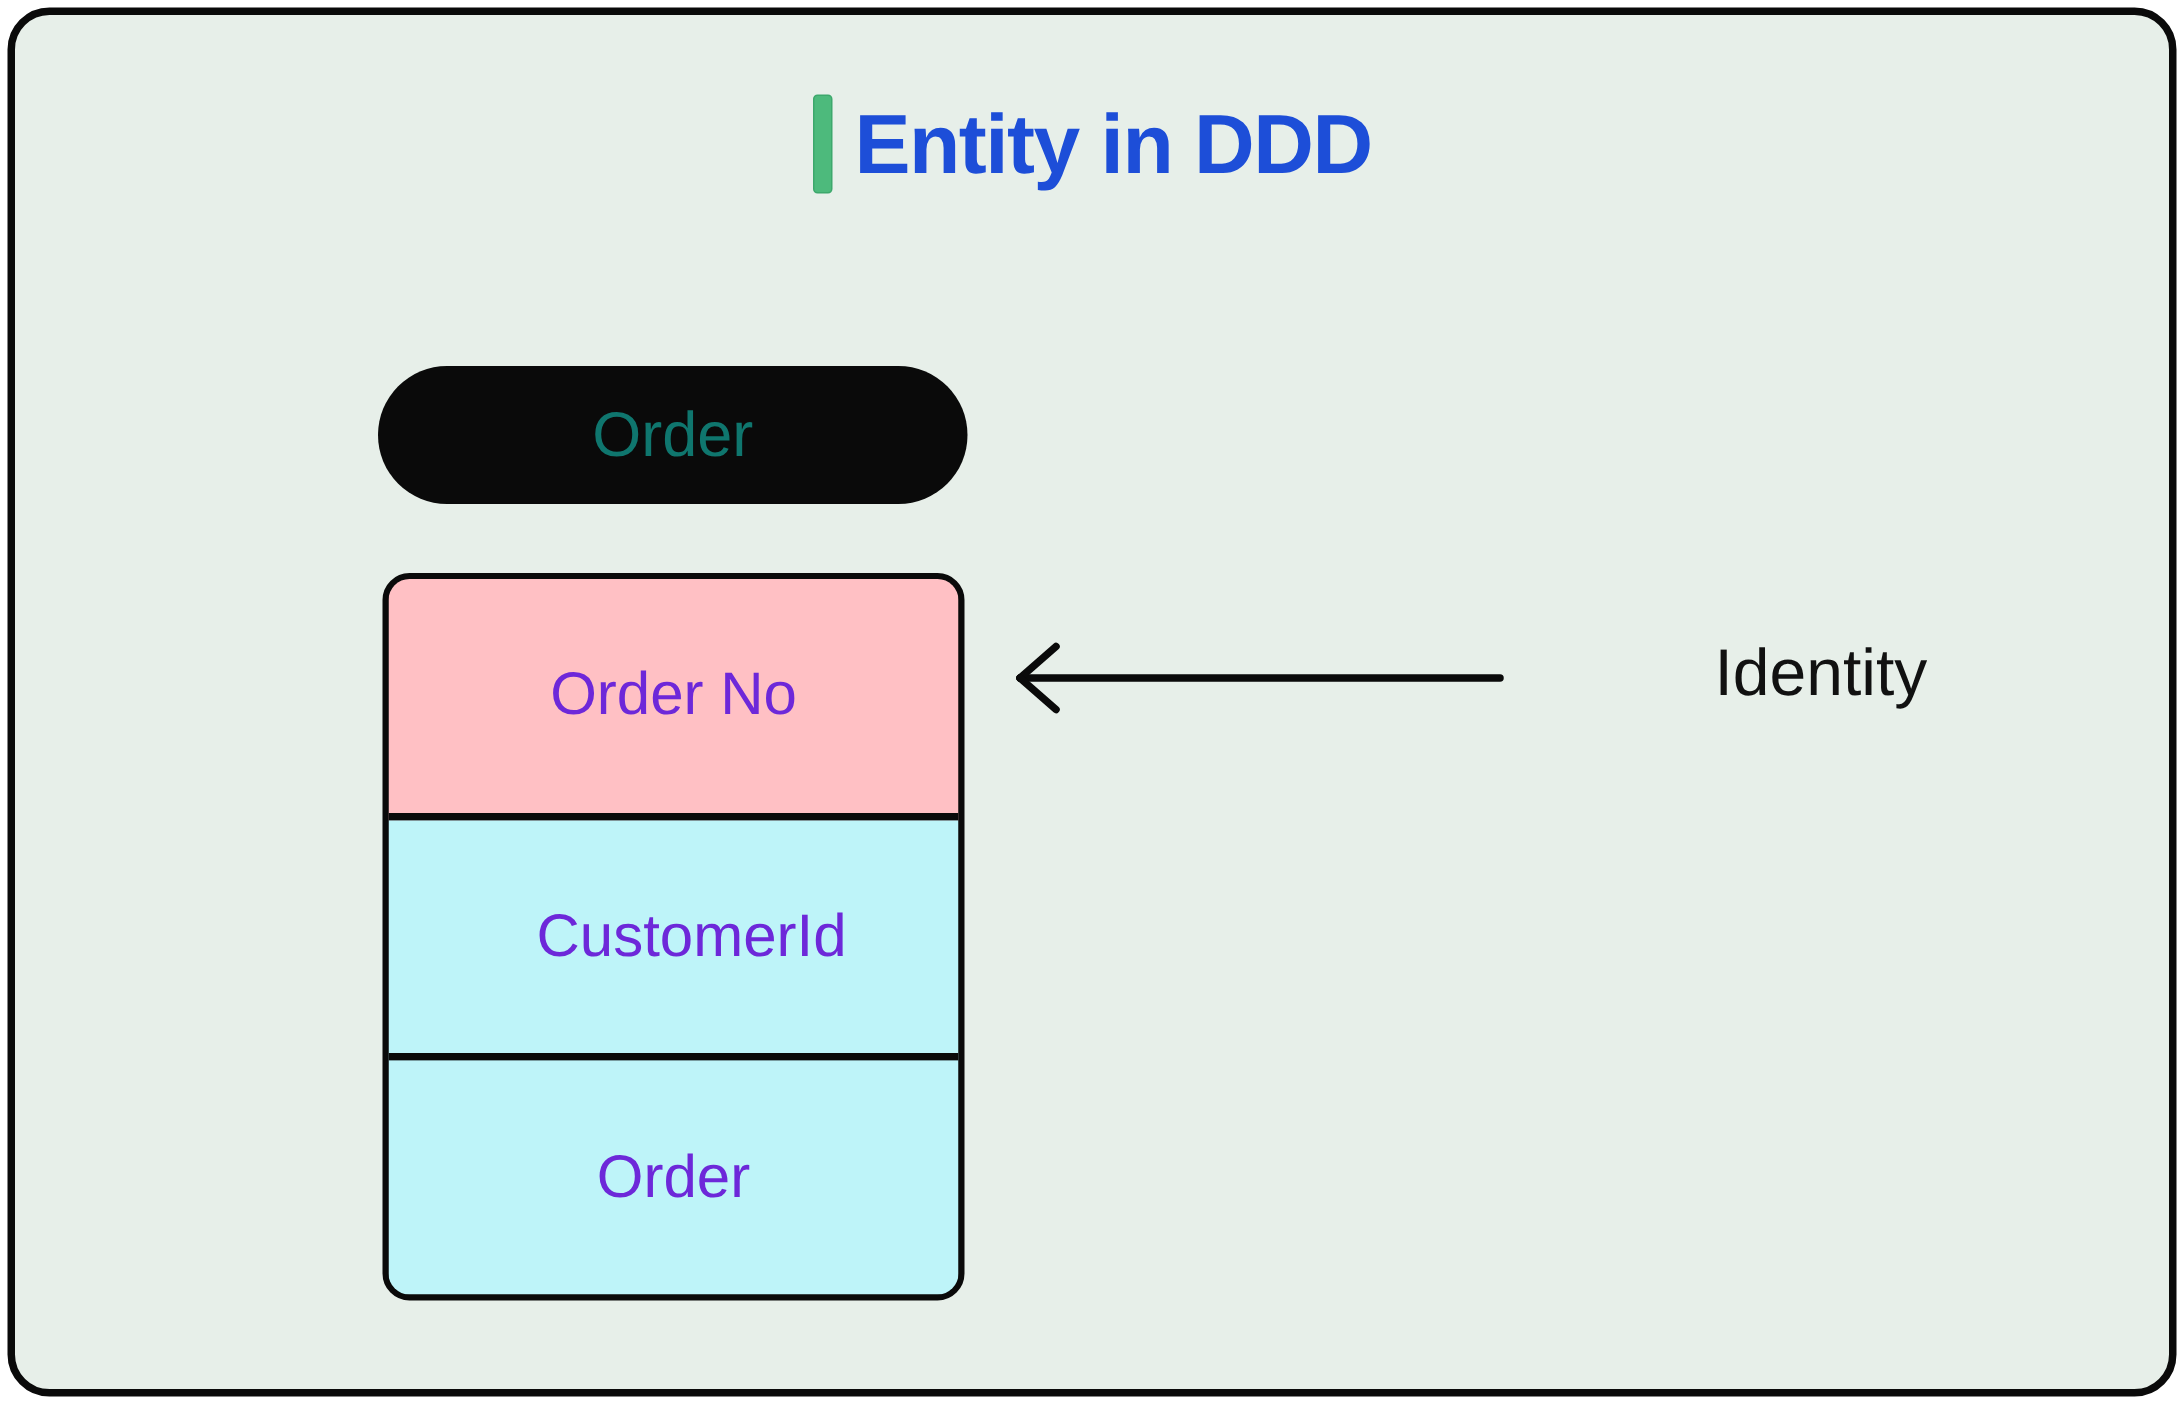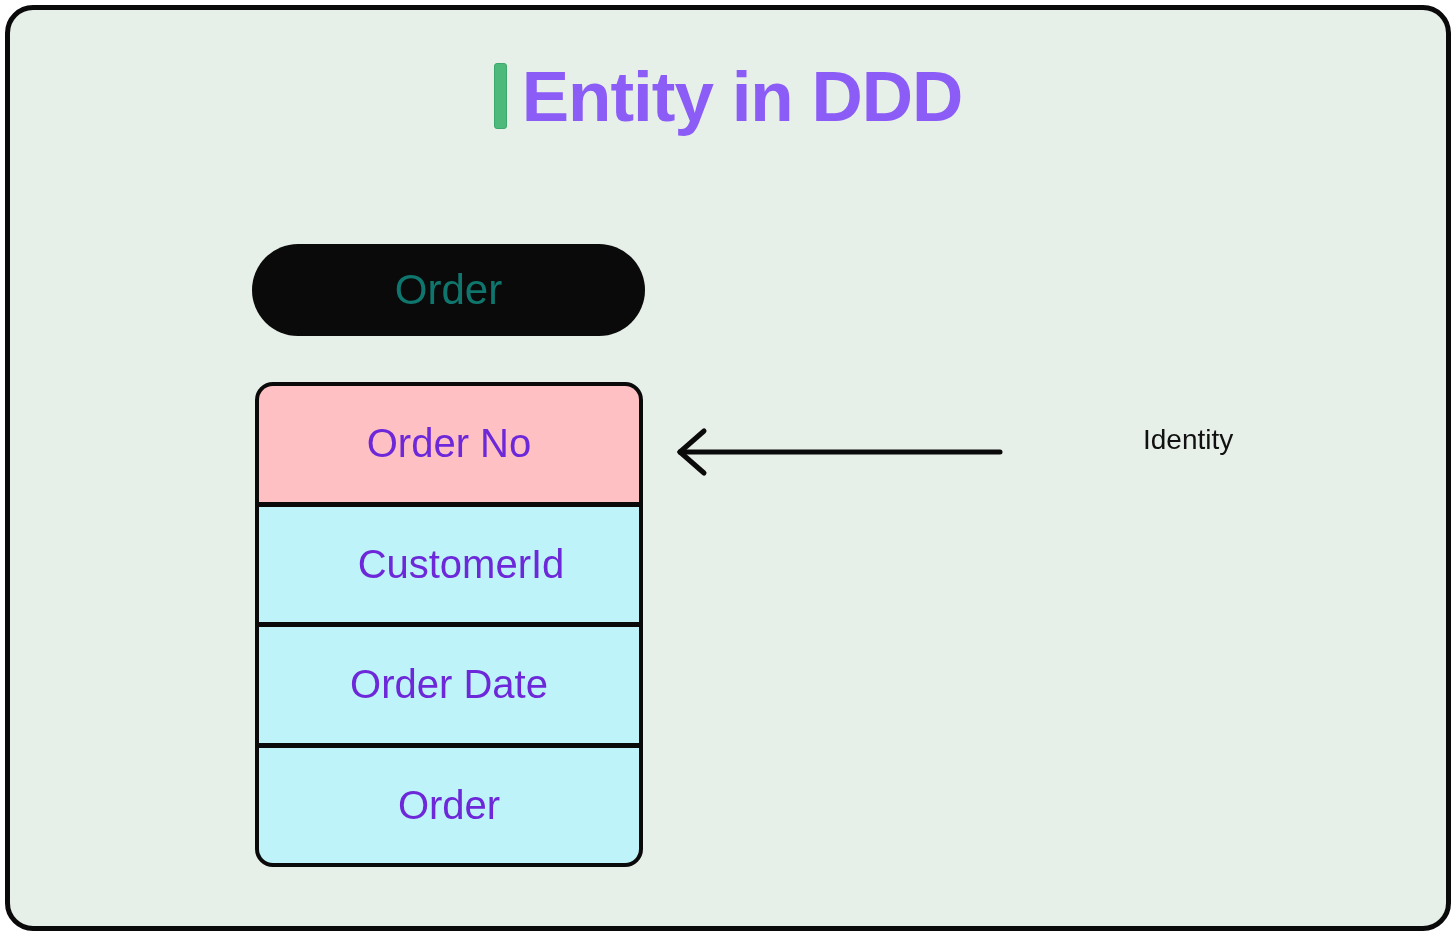--- a/index.html
+++ b/index.html
@@ -28,24 +28,24 @@
     justify-content: center;
   }
   .accent-bar {
     width: 13px;
     height: 66px;
     border-radius: 3px;
     margin-right: 15px;
     border: 1px solid #3da86c;
   }
   .title-text {
-    font-size: 71px;
+    font-size: 56px;
     font-weight: 600;
     letter-spacing: -1px;
-    color: #8b5cf6;
+    color: #1d4ed8;
     line-height: 1;
     white-space: nowrap;
   }
   .pill {
     position: absolute;
     left: 242px; top: 234px;
     width: 393px; height: 92px;
     background: #0a0a0a;
     border-radius: 46px;
     color: #0f766e;
@@ -78,21 +78,21 @@
   }
   .field-row:last-child { border-bottom: none; }
   .arrow-svg {
     position: absolute;
     left: 658px; top: 412px;
     width: 345px; height: 60px;
   }
   .identity-label {
     position: absolute;
     left: 1133px; top: 413px;
-    font-size: 28px;
+    font-size: 44px;
     font-weight: 500;
     color: #111111;
     line-height: 1.2;
     white-space: nowrap;
   }
 </style>
 </head>
 <body>
 
 <div class="frame">
@@ -100,21 +100,20 @@
   <div class="title-row">
     <span class="accent-bar" style="background-color: rgb(77, 186, 124);"></span>
     <h1 class="title-text">Entity in DDD</h1>
   </div>
 
   <div class="pill" style="background-color: rgb(10, 10, 10);">Order</div>
 
   <div class="entity-table">
     <div class="field-row" style="background-color: rgb(255, 192, 196);">Order No</div>
     <div class="field-row" style="background-color: rgb(190, 244, 249); padding-left: 24px;">CustomerId</div>
-    <div class="field-row" style="background-color: rgb(190, 244, 249);">Order Date</div>
     <div class="field-row" style="background-color: rgb(190, 244, 249);">Order</div>
   </div>
 
   <svg class="arrow-svg" viewBox="0 0 345 60" xmlns="http://www.w3.org/2000/svg">
     <line x1="332" y1="30" x2="12" y2="30" stroke="#0a0a0a" stroke-width="5" stroke-linecap="round"></line>
     <line x1="12" y1="30" x2="36" y2="9" stroke="#0a0a0a" stroke-width="5" stroke-linecap="round"></line>
     <line x1="12" y1="30" x2="36" y2="51" stroke="#0a0a0a" stroke-width="5" stroke-linecap="round"></line>
   </svg>
 
   <div class="identity-label">Identity</div>

